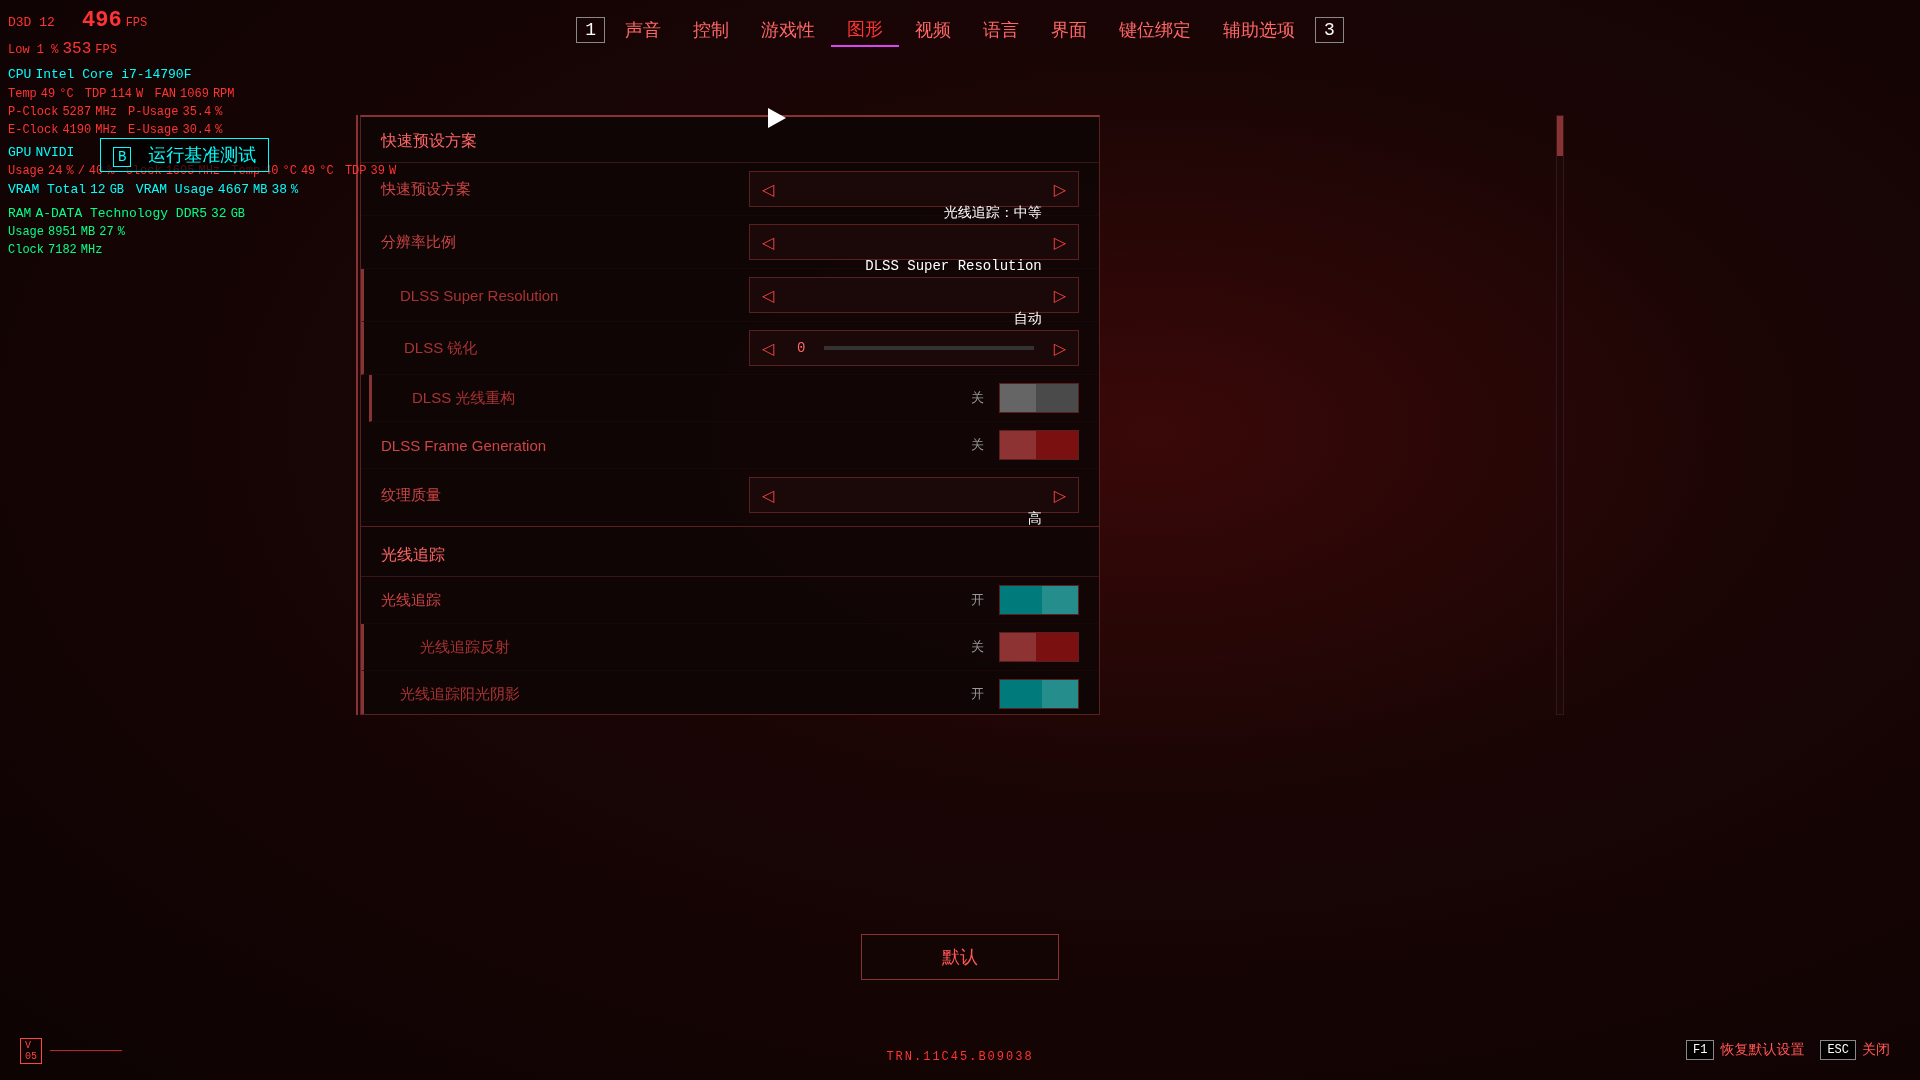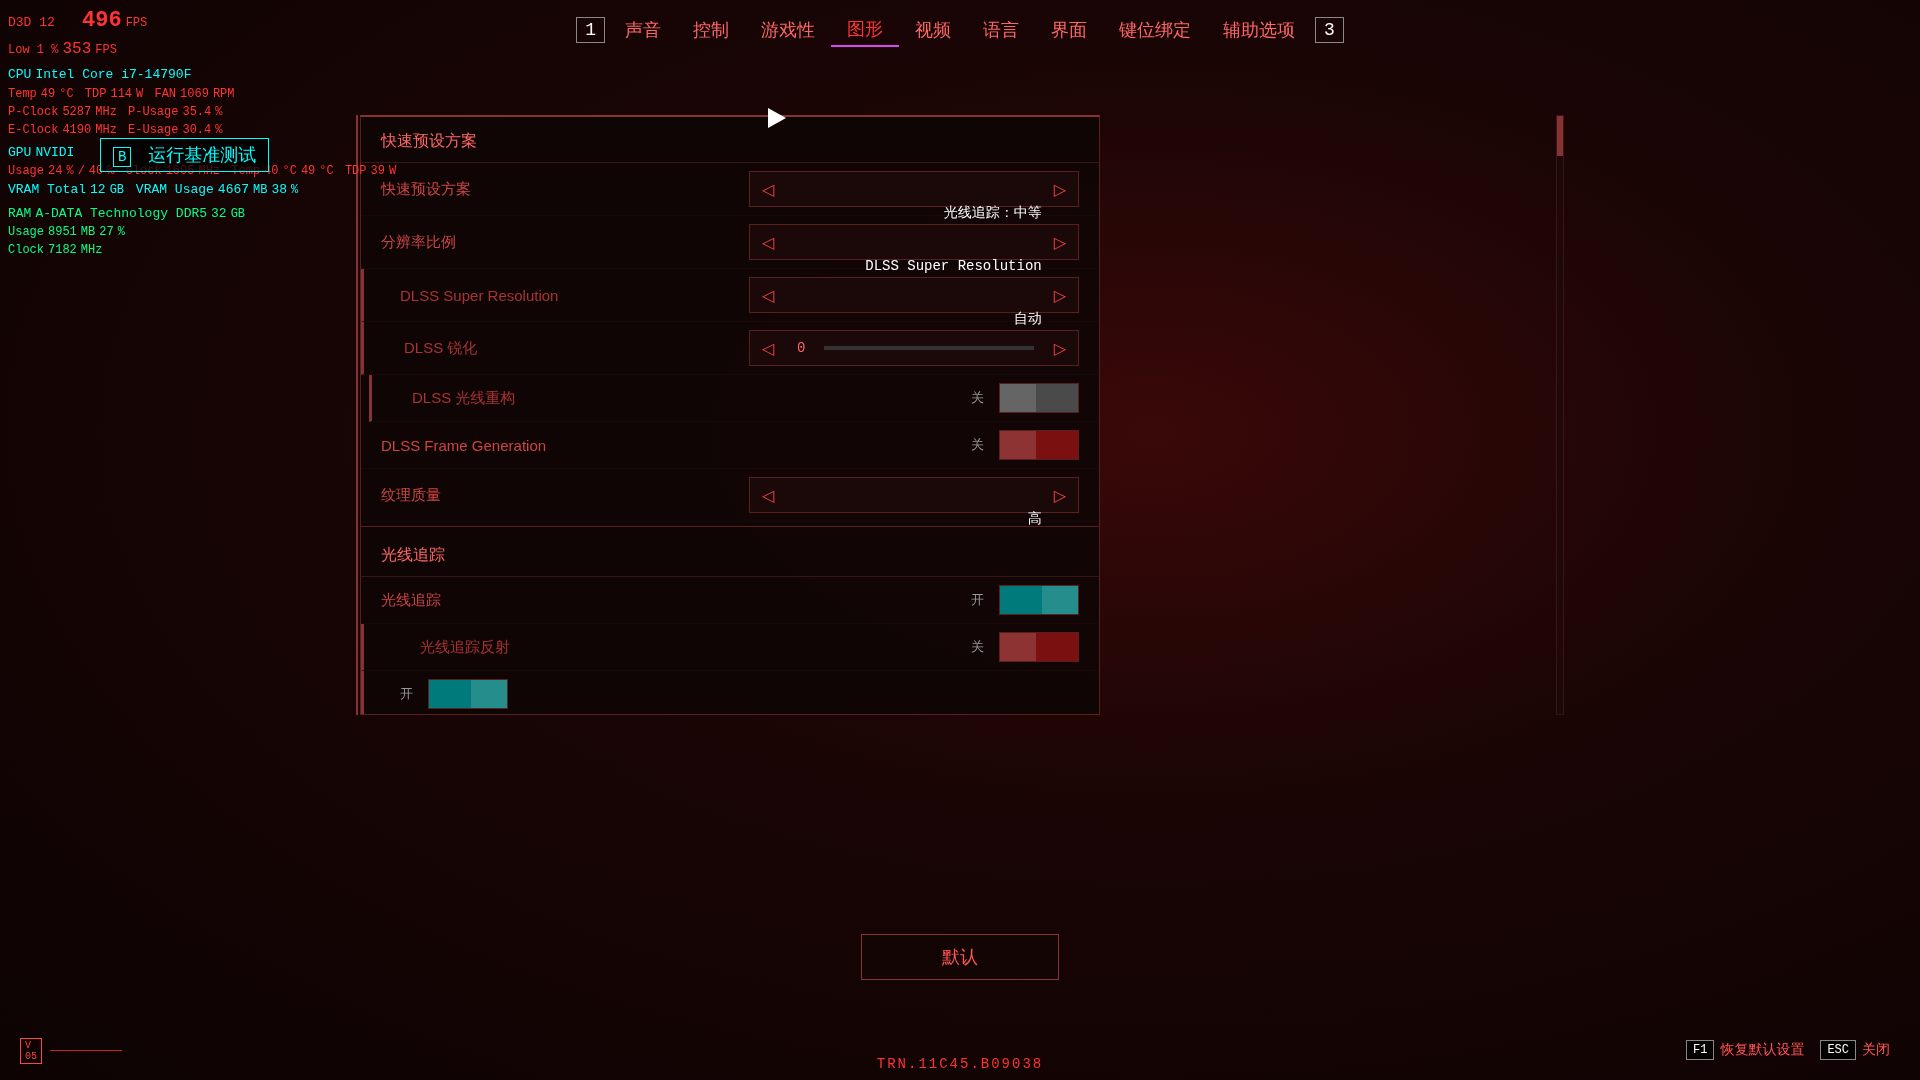--- a/index.html
+++ b/index.html
@@ -284,25 +284,25 @@
     }
     .version-badge {
       border: 1px solid #ff4444;
       padding: 1px 4px;
       font-size: 10px;
     }
 
     
     .bottom-center {
       position: absolute;
-      bottom: 8px;
+      bottom: 16px;
       left: 50%;
       transform: translateX(-50%);
       color: #ff3333;
-      font-size: 14px;
+      font-size: 12px;
       z-index: 10;
       letter-spacing: 2px;
       font-family: Liberation Mono, monospace;
     }
 
     
     .cursor {
       position: absolute;
       top: 108px;
       left: 768px;
@@ -561,20 +561,21 @@
     <span class="setting-label sub-item">光线追踪反射</span>
     <div class="toggle-area">
       <span class="toggle-label">关</span>
       <div class="toggle-switch off">
         <div class="toggle-knob"></div>
       </div>
     </div>
   </div>
 
   <div class="setting-row sub" style="border-left: 3px solid #883333; margin-left:0; padding-left:36px;">
+    <span class="setting-label sub-item">光线追踪阳光阴影</span>
     <div class="toggle-area">
       <span class="toggle-label">开</span>
       <div class="toggle-switch on">
         <div class="toggle-knob"></div>
       </div>
     </div>
   </div>
 
 </div>
 

